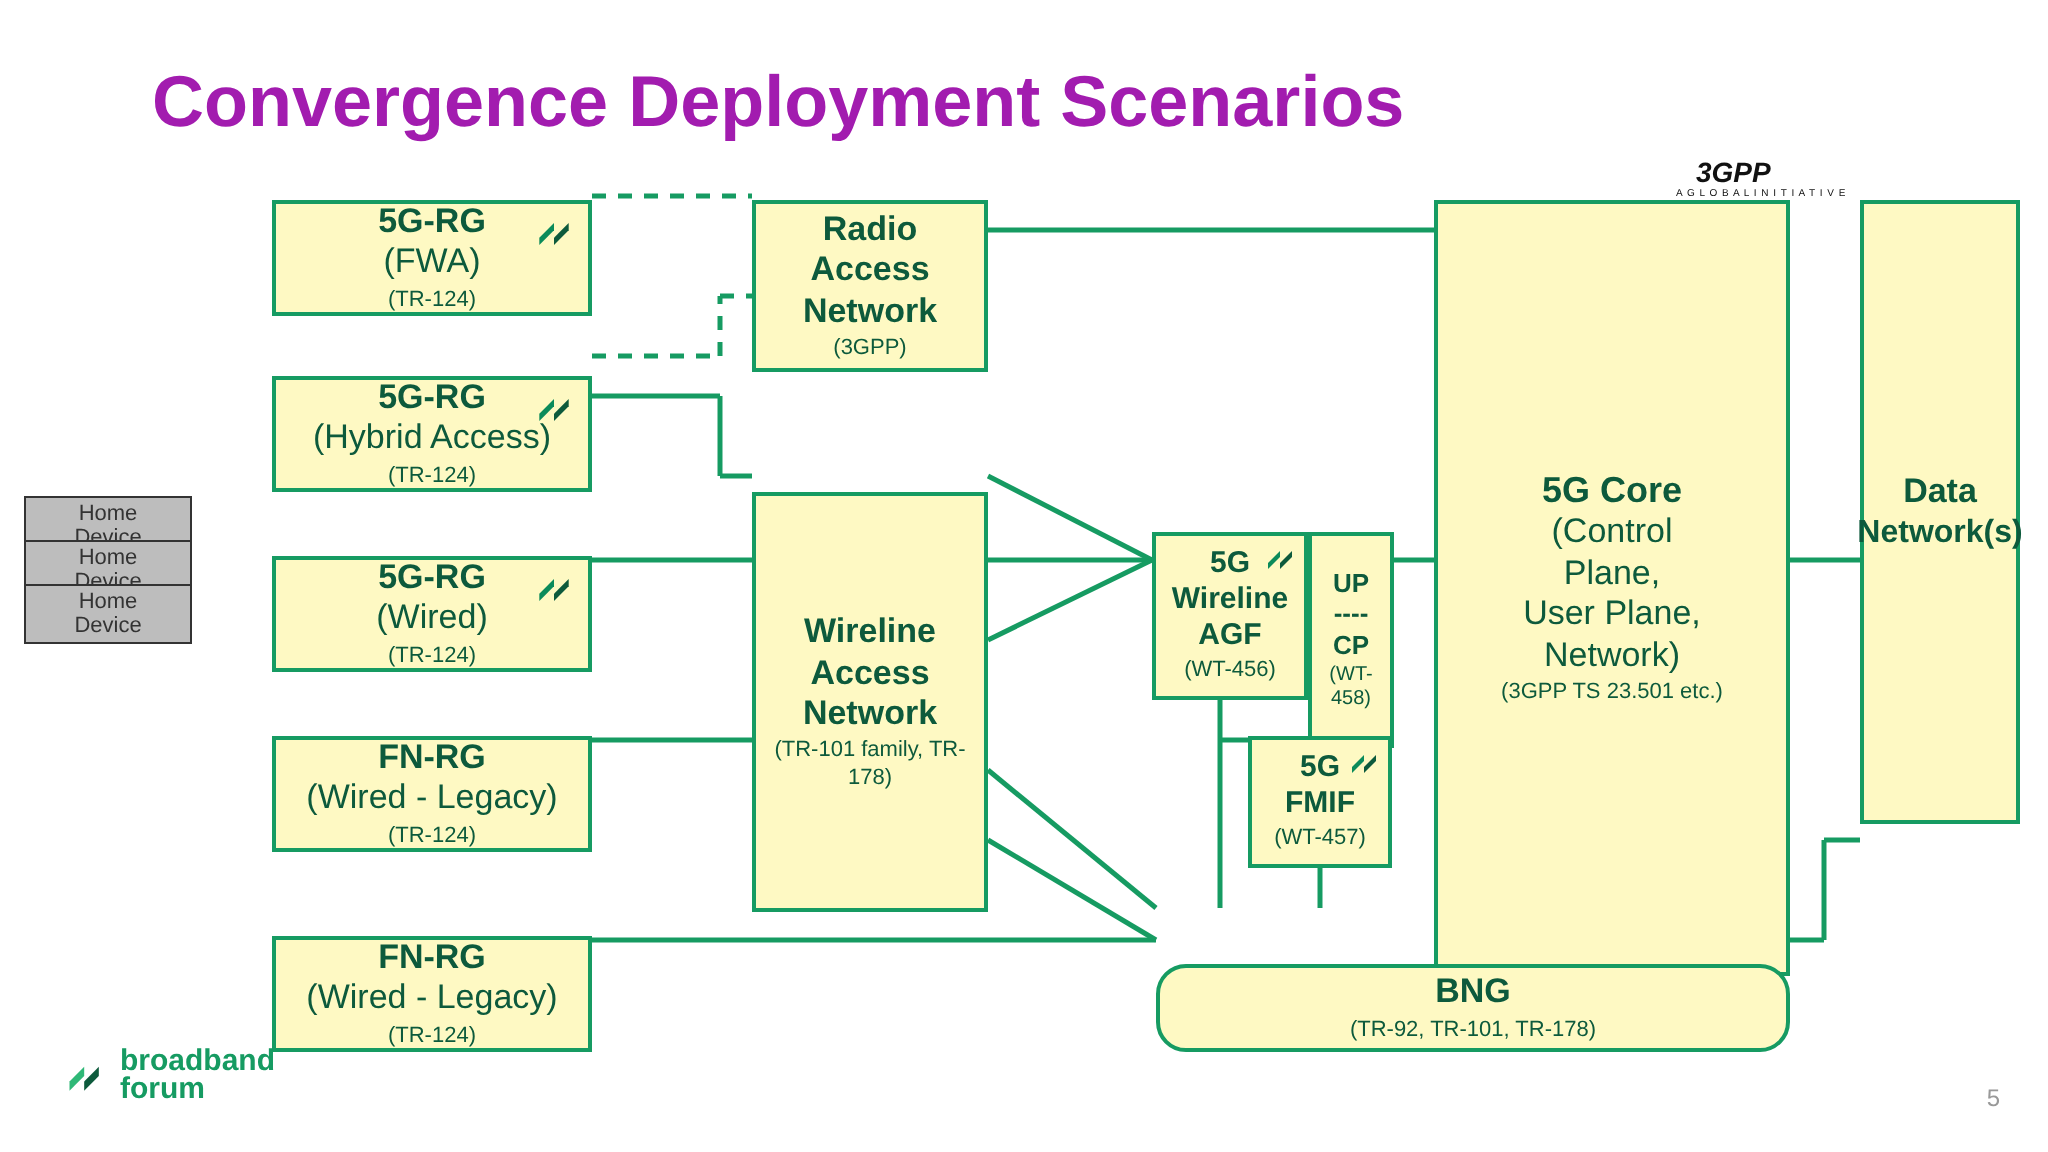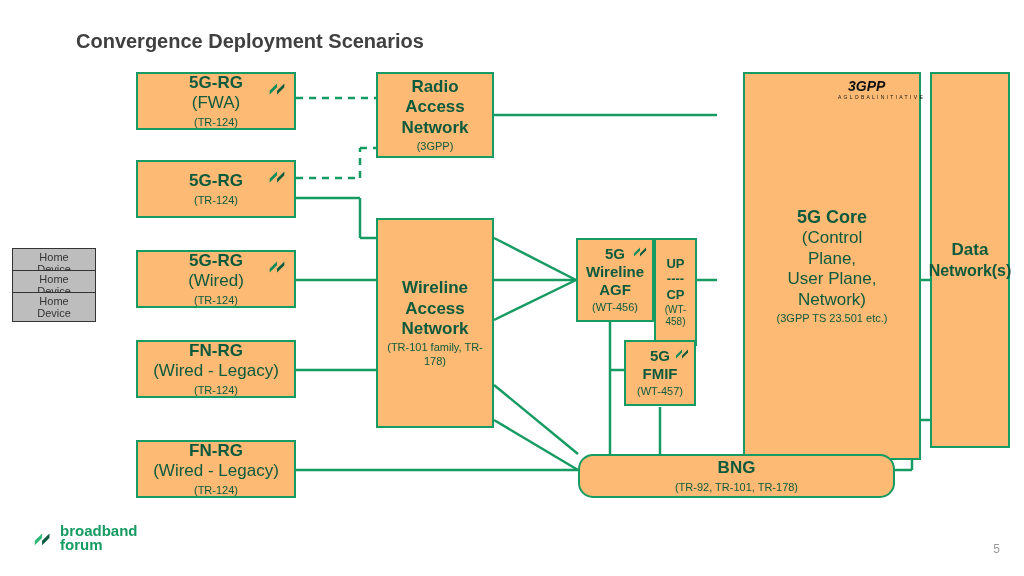--- a/index.html
+++ b/index.html
@@ -1,18 +1,18 @@
 <!DOCTYPE html>
 <html><head>
 <meta charset="utf-8">
 <style>
   * { box-sizing: border-box; margin: 0; padding: 0; }
   html, body { width: 1024px; height: 576px; background: #fff; font-family: Arial, Helvetica, sans-serif; position: relative; overflow: hidden; }
-  .title { position: absolute; font-weight: bold; font-size: 20px; color: #404040; }
-  .box { position: absolute; background: #fdba74; border: 2px solid #169b62; text-align: center; display: flex; flex-direction: column; justify-content: center; align-items: center; }
+  .title { position: absolute; font-weight: bold; font-size: 36px; color: #a21caf; }
+  .box { position: absolute; background: #fef9c3; border: 2px solid #169b62; text-align: center; display: flex; flex-direction: column; justify-content: center; align-items: center; margin-top: 28px; }
   .box .t1 { font-weight: bold; color: #0d5a3c; font-size: 17px; line-height: 1.2; }
   .box .t2 { color: #0d5a3c; font-size: 17px; line-height: 1.2; }
   .box .t3 { color: #0d5a3c; font-size: 11px; line-height: 1.2; margin-top: 2px; }
   .home-device { position: absolute; background: #bdbdbd; border: 1px solid #333; font-size: 11px; color: #333; text-align: center; padding: 2px 17px; width: 84px; }
   .page-num { position: absolute; font-size: 12px; color: #999; }
   .logo-bb { position: absolute; display: flex; align-items: center; gap: 6px; }
   .logo-bb .arrow { width: 22px; height: 22px; }
   .logo-bb .txt { display: flex; flex-direction: column; line-height: 0.9; font-weight: bold; font-size: 15px; color: #169b62; }
   svg.diagram-svg { position: absolute; left: 0; top: 0; width: 1024px; height: 576px; pointer-events: none; }
   .box-arrow { position: absolute; width: 22px; height: 22px; }
@@ -82,20 +82,21 @@
   <div class="t2">(FWA)</div>
   <div class="t3">(TR-124)</div>
   <svg class="box-arrow" style="right:6px; top:4px;" viewBox="0 0 24 24">
       <path fill="#0b8b5a" d="M4 14 L12 6 L12 10 L4 18 Z"></path>
       <path fill="#0d5a3c" d="M12 14 L20 6 L20 10 L12 18 Z"></path>
     </svg>
 </div>
 
 <div class="box" style="left:136px; top:160px; width:160px; height:58px;">
   <div class="t1">5G-RG</div>
+  <div class="t2">(Hybrid Access)</div>
   <div class="t3">(TR-124)</div>
   <svg class="box-arrow" style="right:6px; top:4px;" viewBox="0 0 24 24">
       <path fill="#0b8b5a" d="M4 14 L12 6 L12 10 L4 18 Z"></path>
       <path fill="#0d5a3c" d="M12 14 L20 6 L20 10 L12 18 Z"></path>
     </svg>
 </div>
 
 <div class="box" style="left:136px; top:250px; width:160px; height:58px;">
   <div class="t1">5G-RG</div>
   <div class="t2">(Wired)</div>
@@ -153,37 +154,37 @@
 <div class="box" style="left:624px; top:340px; width:72px; height:66px;">
   <div class="t1" style="font-size:15px;">5G</div>
   <div class="t1" style="font-size:15px;">FMIF</div>
   <div class="t3">(WT-457)</div>
   <svg class="box-arrow" style="right:3px; top:3px; width:18px; height:18px;" viewBox="0 0 24 24">
       <path fill="#0b8b5a" d="M4 14 L12 6 L12 10 L4 18 Z"></path>
       <path fill="#0d5a3c" d="M12 14 L20 6 L20 10 L12 18 Z"></path>
     </svg>
 </div>
 
-<div class="box" style="left:743px; top:72px; width:178px; height:388px;">
+<div class="box" style="left:717px; top:72px; width:178px; height:388px;">
   <div class="t1" style="font-size:18px;">5G Core</div>
   <div class="t2">(Control</div>
   <div class="t2">Plane,</div>
   <div class="t2">User Plane,</div>
   <div class="t2">Network)</div>
   <div class="t3">(3GPP TS 23.501 etc.)</div>
 </div>
 <div class="logo-3gpp" style="left:848px; top:78px;">3GPP</div>
 <div class="logo-3gpp-sub" style="left:838px; top:94px;">A   G L O B A L   I N I T I A T I V E</div>
 
 <div class="box" style="left:578px; top:454px; width:317px; height:44px;border-radius:15px;">
   <div class="t1">BNG</div>
   <div class="t3">(TR-92, TR-101, TR-178)</div>
 </div>
 
-<div class="box" style="left:930px; top:72px; width:80px; height:376px;">
+<div class="box" style="left:930px; top:72px; width:80px; height:312px;">
   <div class="t1">Data</div>
   <div class="t1" style="font-size:16px;">Network(s)</div>
 </div>
 
 <div class="logo-bb" style="left:32px; top:524px;">
   <svg class="arrow" viewBox="0 0 24 24">
       <path fill="#2fb877" d="M3 15 L11 7 L11 12 L3 20 Z"></path>
       <path fill="#0d5a3c" d="M11 15 L19 7 L19 12 L11 20 Z"></path>
     </svg>
   <div class="txt">

